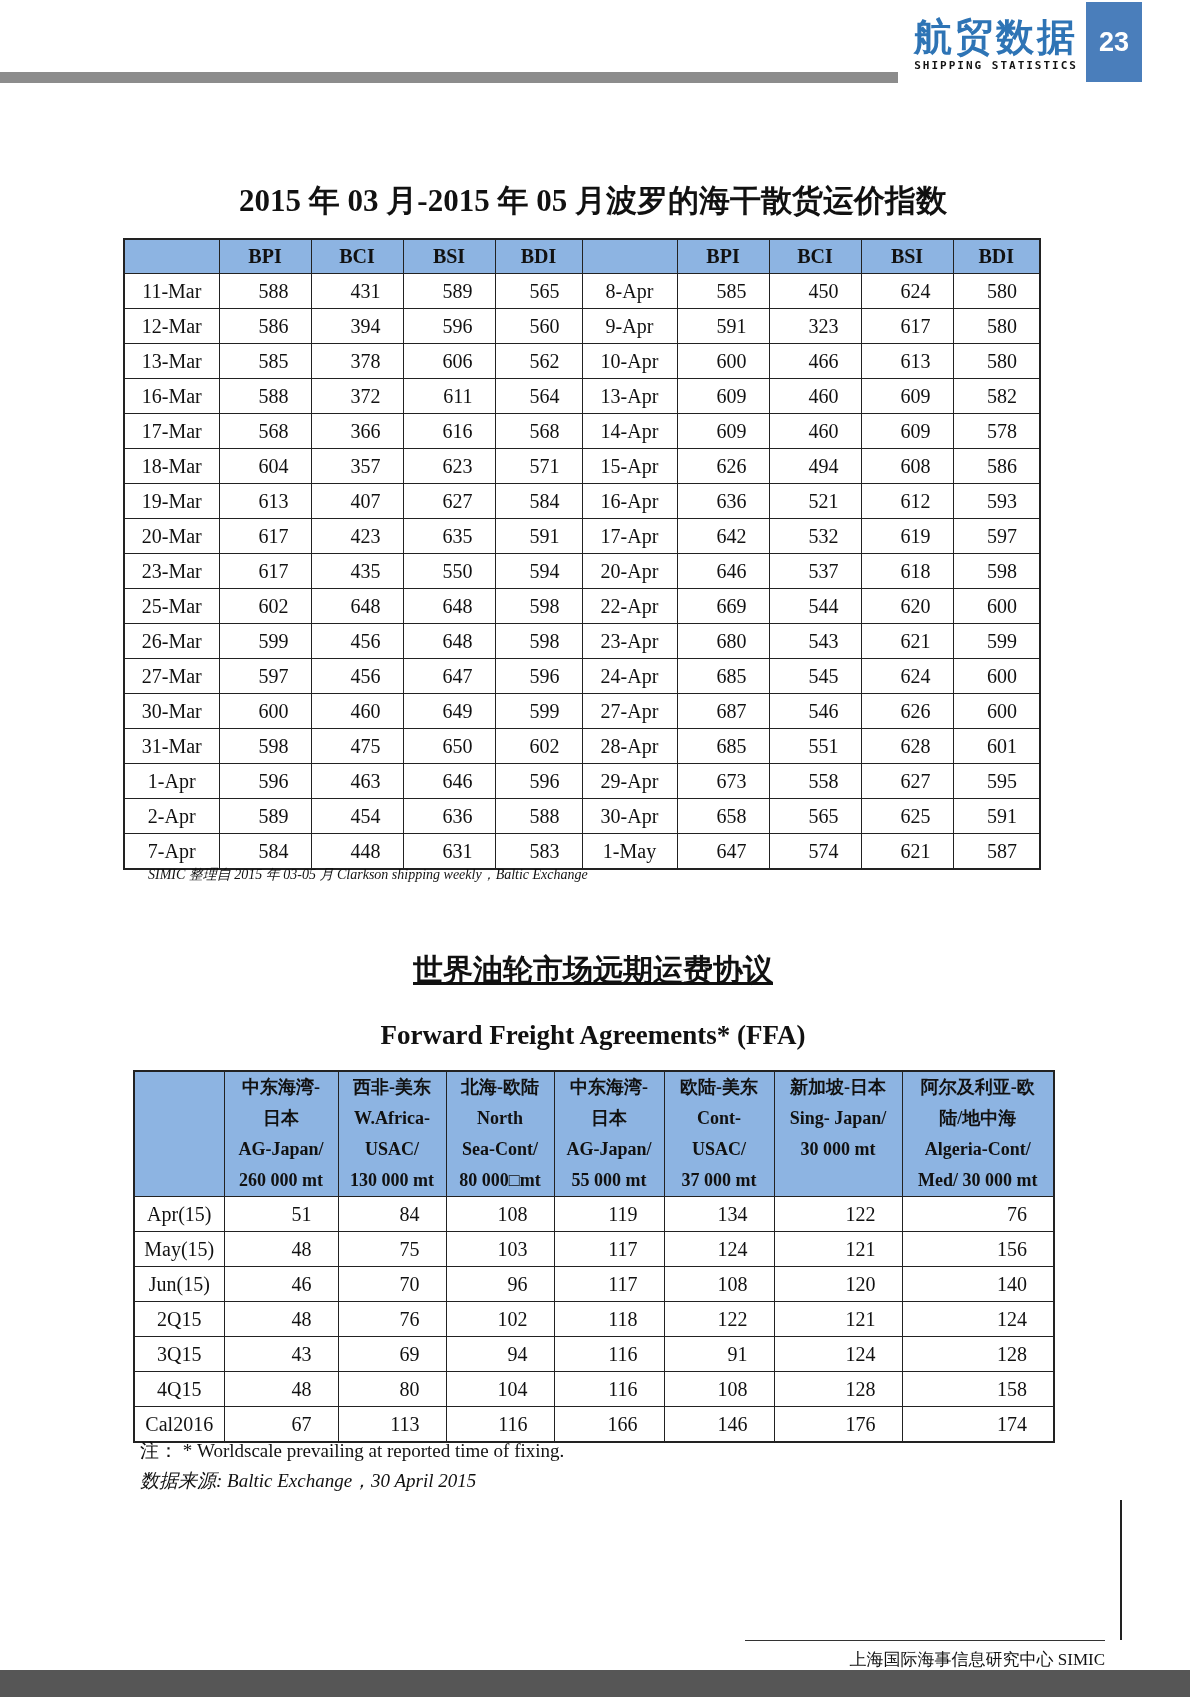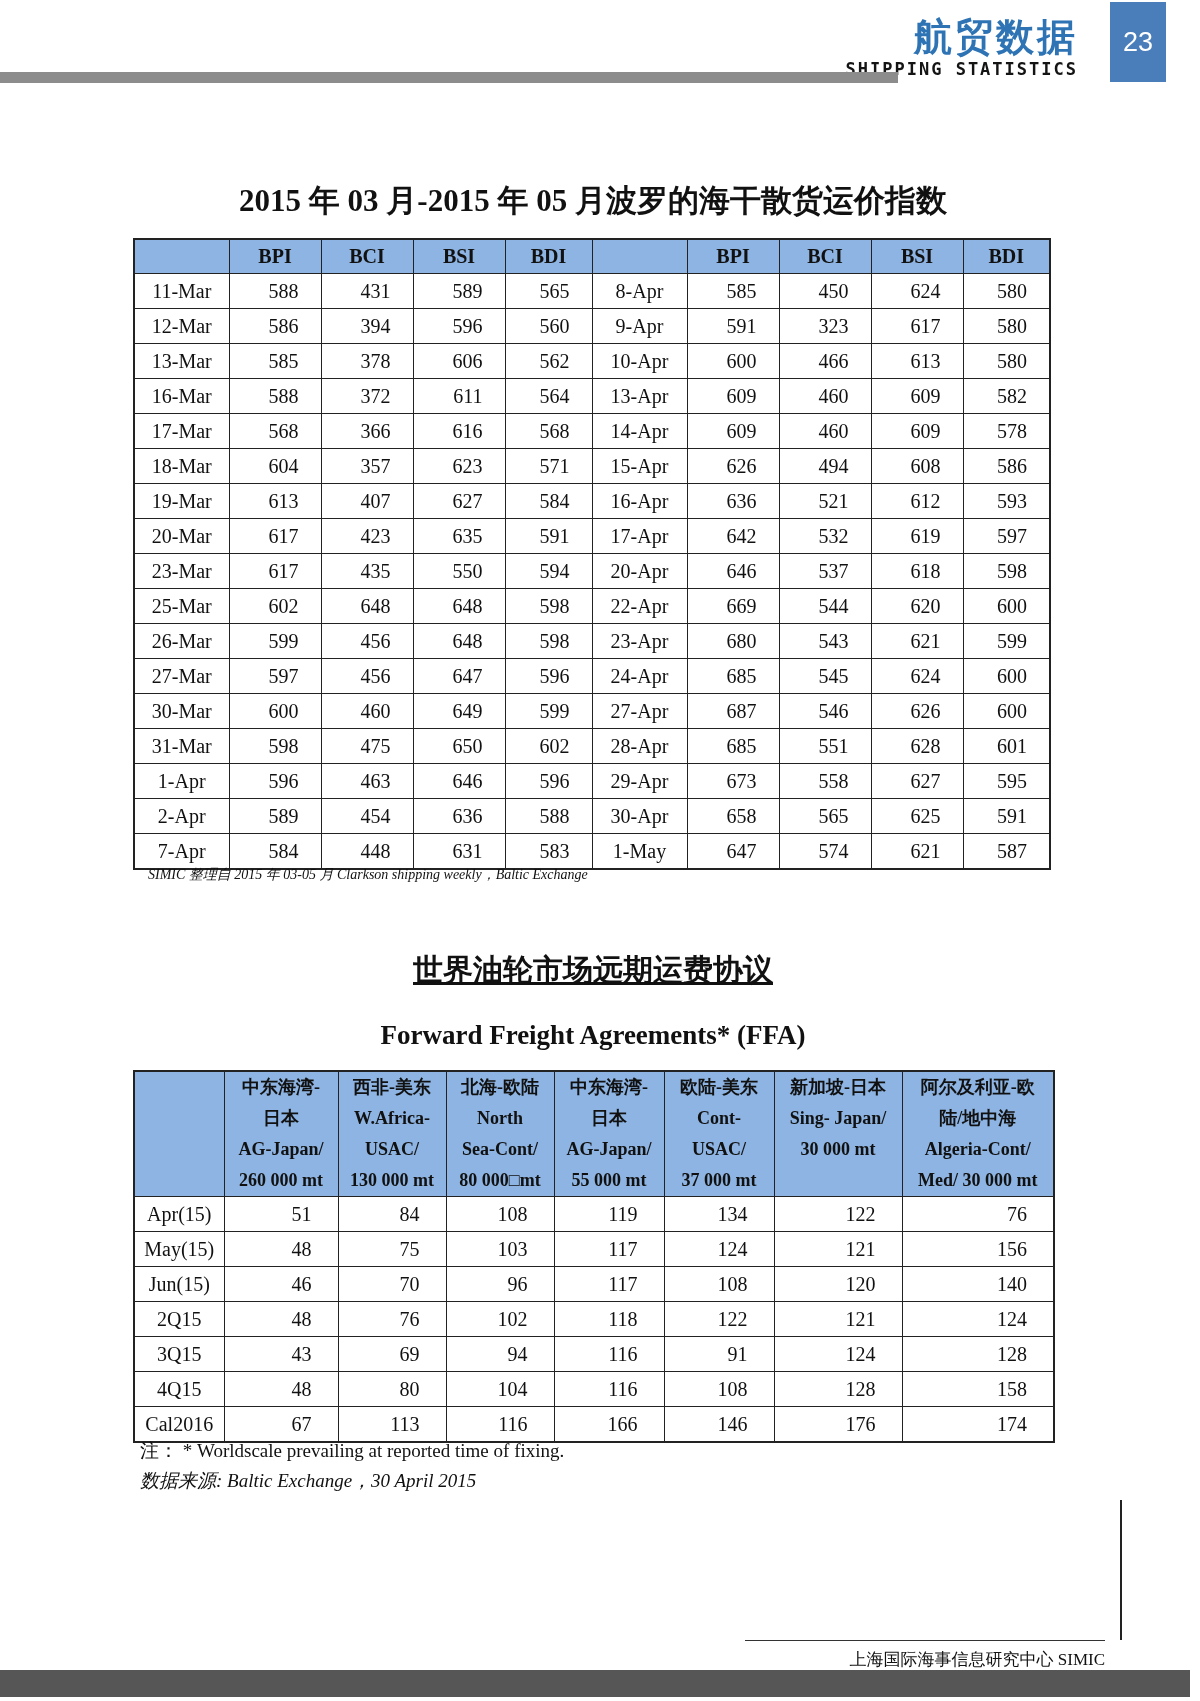--- a/index.html
+++ b/index.html
@@ -4,39 +4,39 @@
 <style>
   html,body{margin:0;padding:0;}
   body{width:1200px;height:1701px;position:relative;background:#ffffff;
        font-family:"Liberation Serif",serif;color:#111;}
   .page{position:absolute;inset:0;overflow:hidden;}
 
   
   .hdr-cn{position:absolute;top:12px;right:122px;font-family:"Liberation Sans",sans-serif;
           font-weight:bold;font-size:38px;letter-spacing:3px;color:var(--accent,#2E74B5);white-space:nowrap;}
   .hdr-en{position:absolute;top:59px;right:122px;font-family:"DejaVu Sans Mono",monospace;
-          font-weight:bold;font-size:17px;letter-spacing:2px;color:#141414;white-space:nowrap;}
+          font-weight:bold;font-size:11px;letter-spacing:2px;color:#141414;white-space:nowrap;}
   .gray-bar{position:absolute;top:72px;left:0;width:898px;height:11px;background:var(--bar,#8C8C8C);}
-  .page-box{position:absolute;top:2px;left:1110px;width:56px;height:80px;background:var(--pagebox,#4A7EBB);
+  .page-box{position:absolute;top:2px;left:1086px;width:56px;height:80px;background:var(--pagebox,#4A7EBB);
             color:#fff;display:flex;align-items:center;justify-content:center;
-            font-family:"Liberation Sans",sans-serif;font-weight:normal;font-size:27px;}
+            font-family:"Liberation Sans",sans-serif;font-weight:bold;font-size:27px;}
 
   
   .t1{position:absolute;top:180px;left:133px;width:920px;text-align:center;
       font-weight:bold;font-size:31px;margin:0;white-space:nowrap;}
   .t2{position:absolute;top:950px;left:133px;width:920px;text-align:center;
       font-weight:bold;font-size:30px;margin:0;text-decoration:underline;}
   .t3{position:absolute;top:1020px;left:133px;width:920px;text-align:center;
       font-weight:bold;font-size:27px;margin:0;}
 
   
   table{border-collapse:collapse;table-layout:fixed;border:2px solid #222;}
   th,td{border:1px solid #222;overflow:hidden;white-space:nowrap;}
 
-  #bdi-table{position:absolute;top:238px;left:133px;width:808px;}
+  #bdi-table{position:absolute;top:238px;left:123px;width:808px;}
   #bdi-table th{background:var(--thead,#8DB4E2);height:31px;font-size:20px;font-weight:bold;text-align:center;}
   #bdi-table td{height:32px;font-size:20px;}
   td.date{text-align:center;}
   td.num{text-align:right;padding-right:22px;}
 
   .src1{position:absolute;top:866px;left:148px;font-style:italic;font-size:14px;margin:0;}
 
   #ffa-table{position:absolute;top:1070px;left:133px;width:920px;}
   #ffa-table th{background:var(--thead,#8DB4E2);vertical-align:top;padding:0 1px 0;}
   #ffa-table .hline{line-height:31px;font-size:18px;font-weight:bold;text-align:center;}

